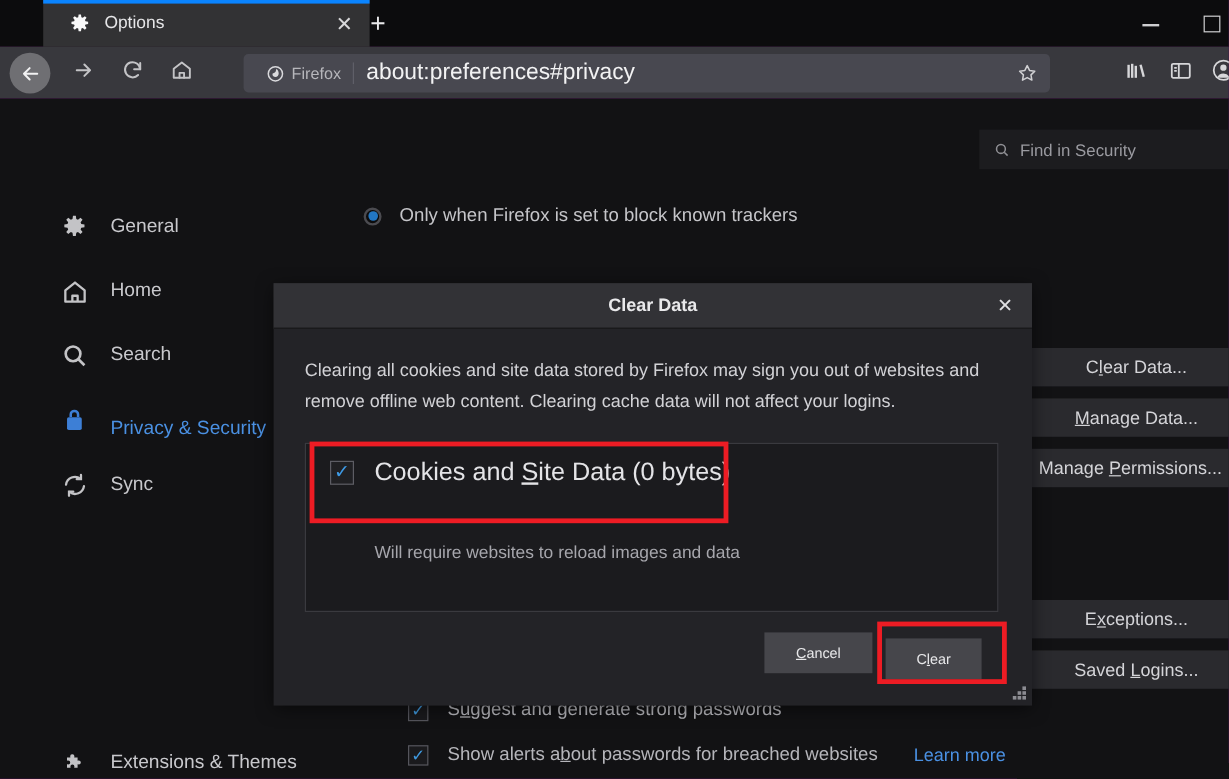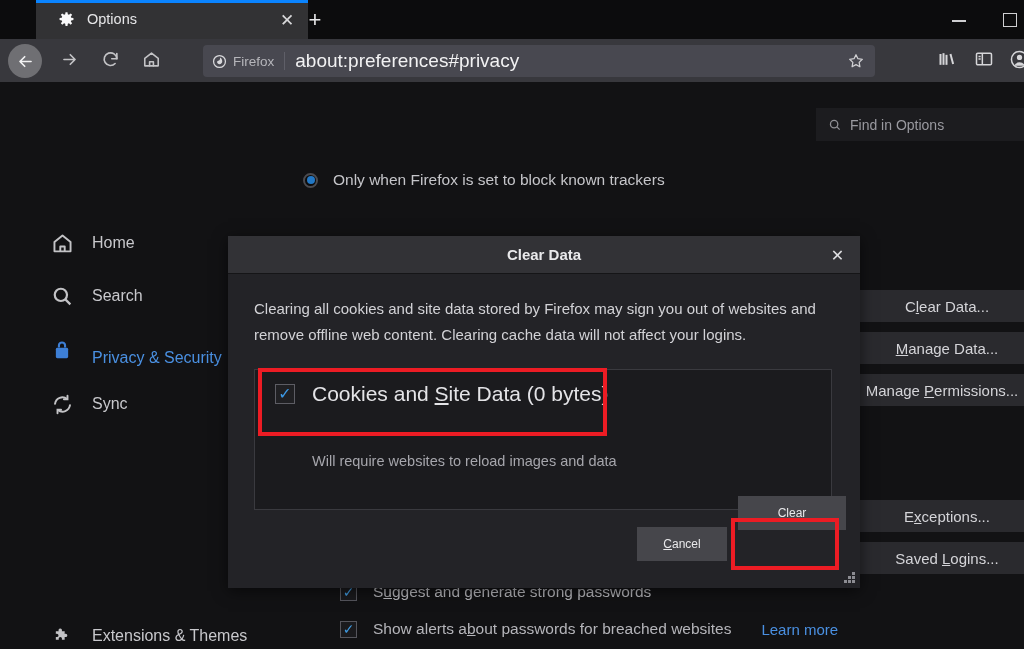--- a/index.html
+++ b/index.html
@@ -67,21 +67,21 @@
     display: flex; align-items: center; justify-content: center; color: #f2f2f3;
   }
   .nav-fwd  { left: 55px; top: 47px; }
   .nav-rel  { left: 96px; top: 47px; }
   .nav-home { left: 137px; top: 47px; }
 
   .urlbar {
     position: absolute; left: 203px; top: 45px; width: 672px; height: 32px;
     background: #484850; border-radius: 4px; display: flex; align-items: center;
   }
-  .url-brandbox { display: flex; align-items: center; padding-left: 9px; }
+  .url-brandbox { display: flex; align-items: center; padding-left: 19px; }
   .url-brand-ico { width: 15px; height: 15px; color: #d9d9dc; margin-right: 6px; }
   .url-brand-txt { font-size: 13.5px; color: #b6b6bb; }
   .url-sep { width: 1px; height: 18px; background: #5f5f68; margin: 0 10px; }
   .url-text { font-size: 19px; color: #f2f2f3; }
   .url-star {
     position: absolute; right: 10px; top: 7px; width: 18px; height: 18px;
     color: #d0d0d3;
   }
   .tb-ico {
     position: absolute; top: 48px; width: 26px; height: 26px;
@@ -292,23 +292,32 @@
 
   <div class="content"></div>
 
   <div class="findbox">
     <span class="find-ico">
       <svg viewBox="0 0 24 24" width="14" height="14" fill="none" stroke="currentColor" stroke-width="2.2">
         <circle cx="10.5" cy="10.5" r="6.3"></circle>
         <path d="M15.2 15.2L20 20"></path>
       </svg>
     </span>
-    <span class="find-ph">Find in Options</span>
-  </div>
-
+    <span class="find-ph">Find in Security</span>
+  </div>
+
+  <div class="side-item" style="top:174px">
+    <span class="side-ico">
+      <svg viewBox="0 0 24 24" width="22" height="22" fill="currentColor">
+        <path d="M12 8.6a3.4 3.4 0 100 6.8 3.4 3.4 0 000-6.8zm0 5.2a1.8 1.8 0 110-3.6 1.8 1.8 0 010 3.6z"></path>
+        <path d="M10.7 2h2.6l.42 2.9 1.5.62 2.35-1.78 1.85 1.85-1.78 2.35.62 1.5 2.9.42v2.6l-2.9.42-.62 1.5 1.78 2.35-1.85 1.85-2.35-1.78-1.5.62-.42 2.9h-2.6l-.42-2.9-1.5-.62-2.35 1.78-1.85-1.85 1.78-2.35-.62-1.5-2.9-.42v-2.6l2.9-.42.62-1.5L4.58 5.6l1.85-1.85 2.35 1.78 1.5-.62z"></path>
+      </svg>
+    </span>
+    <span class="side-lbl">General</span>
+  </div>
 
   <div class="side-item" style="top:228px">
     <span class="side-ico">
       <svg viewBox="0 0 24 24" width="23" height="23" fill="none" stroke="currentColor" stroke-width="2" stroke-linejoin="round">
         <path d="M3.6 10.4L12 3.6l8.4 6.8V20.2H3.6z"></path>
         <path d="M9.7 20.2v-5.1h4.6v5.1"></path>
       </svg>
     </span>
     <span class="side-lbl">Home</span>
   </div>
@@ -412,20 +421,20 @@
       </div>
     </div>
     <div class="opt-item" style="left:20px;top:77px">
       <div class="opt-sub">Will require websites to reload images and data</div>
     </div>
   </div>
 
   <div class="dlg-btn" style="left:637px;top:527px;width:90px">
     <span><u>C</u>ancel</span>
   </div>
-  <div class="dlg-btn" style="left:738px;top:496px;width:108px">
+  <div class="dlg-btn" style="left:738px;top:532px;width:80px">
     <span>C<u>l</u>ear</span>
   </div>
 
   <div class="anno" style="left:258px;top:368px;width:349px;height:68px"></div>
   <div class="anno" style="left:731px;top:518px;width:108px;height:52px"></div>
 
 </div>
 
 </body></html>

